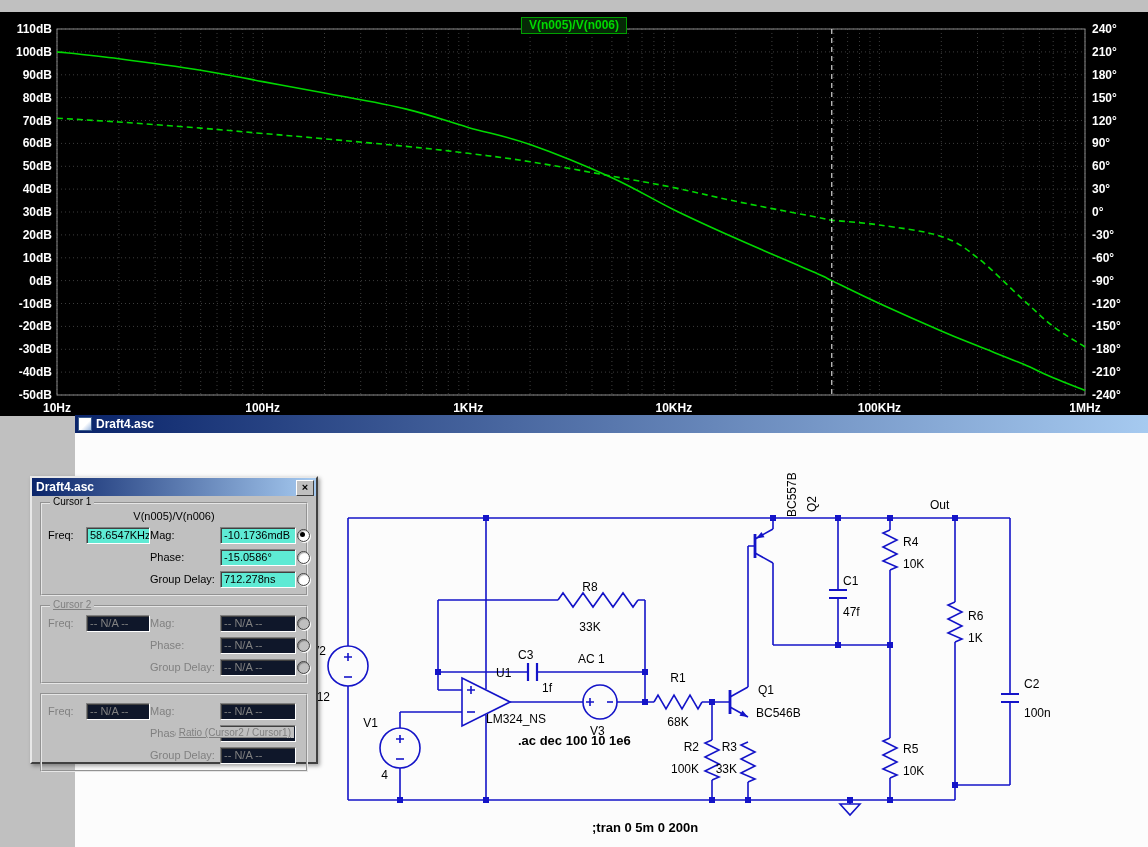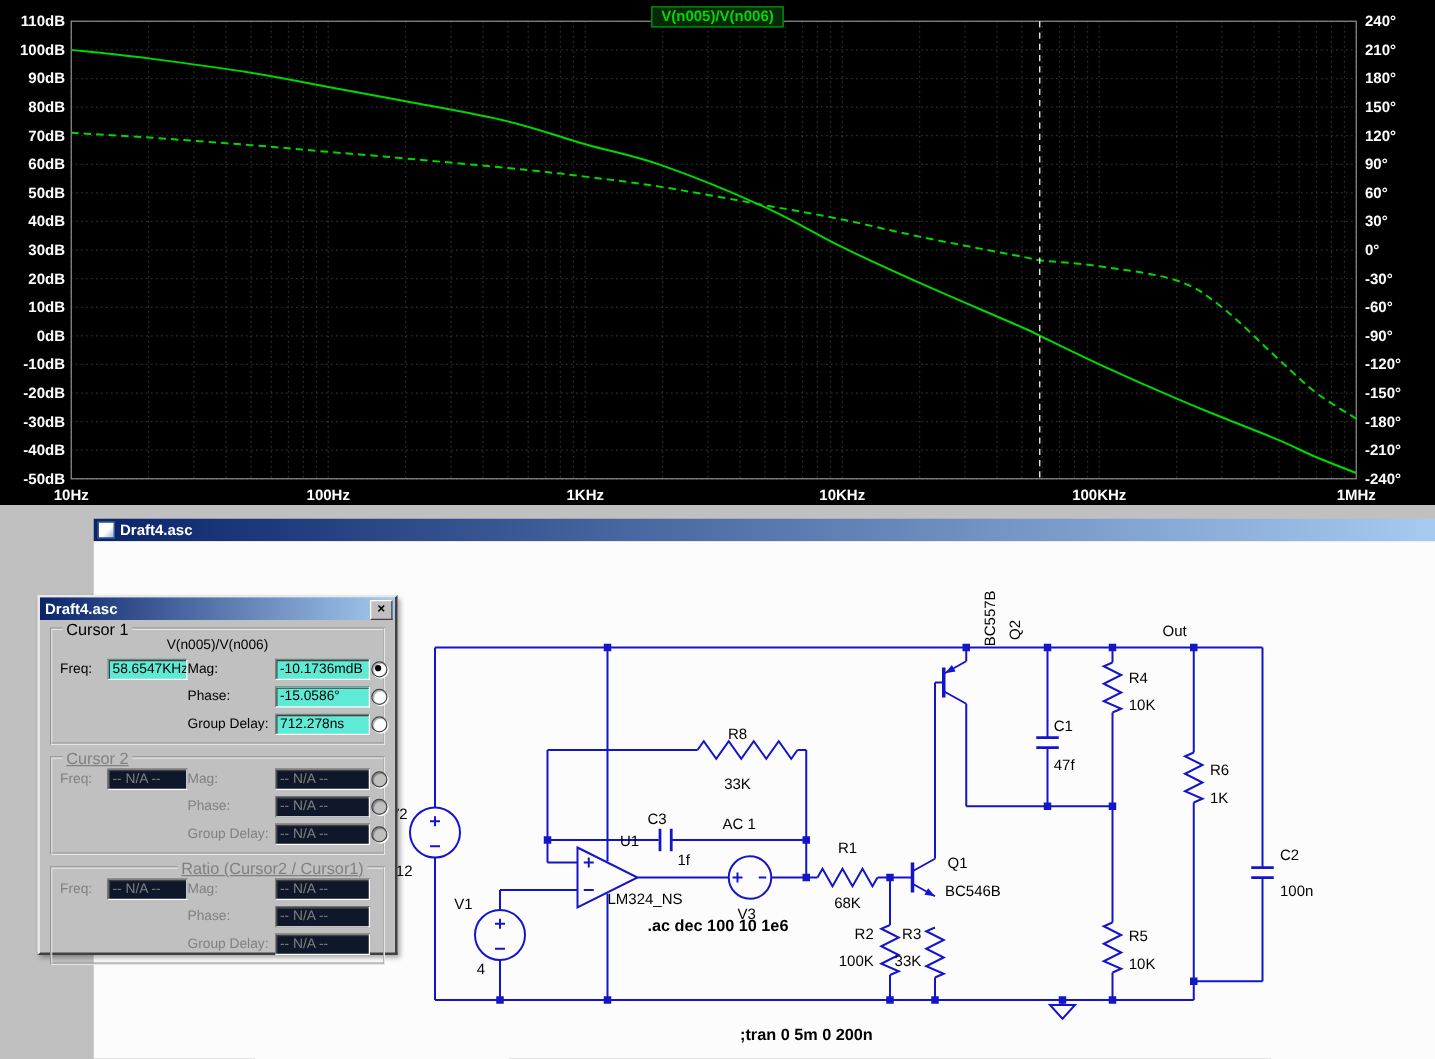--- a/index.html
+++ b/index.html
@@ -3,21 +3,21 @@
 <meta charset="utf-8">
 <style>
   html,body{margin:0;padding:0;}
   body{
     width:1148px;height:847px;position:relative;overflow:hidden;
     background:#c0c0c0;
     font-family:"Liberation Sans",sans-serif;
     -webkit-font-smoothing:antialiased;
   }
   
-  .wave-pane{position:absolute;left:0;top:0;width:1148px;height:404px;background:#000;}
+  .wave-pane{position:absolute;left:0;top:12px;width:1148px;height:404px;background:#000;}
   .wave-pane svg{display:block;}
   .wave-title{
     position:absolute;top:5px;left:50%;transform:translateX(-50%);
     color:var(--trace-green);border:1px solid #00a000;background:#062806;
     font:bold 12px "Liberation Sans",sans-serif;padding:0 7px;line-height:15px;
   }
   .grid{stroke:#3d3d3d;stroke-width:1;fill:none;stroke-dasharray:1 3;}
   .plot-border{fill:none;stroke:#8a8a8a;stroke-width:1;}
   .tick{fill:#ffffff;font:bold 12px "Liberation Sans",sans-serif;}
   .tick.left{text-anchor:end;}
@@ -53,22 +53,22 @@
     background:linear-gradient(to right,var(--titlebar-start),var(--titlebar-end));
   }
   .dlg-title-text{color:#fff;font:bold 12px "Liberation Sans",sans-serif;}
   .dlg-close{
     position:absolute;right:2px;top:2px;width:16px;height:14px;background:#c0c0c0;
     border:1px solid;border-color:#ffffff #404040 #404040 #ffffff;
     font:bold 11px "Liberation Sans",sans-serif;text-align:center;line-height:12px;color:#000;cursor:default;
   }
   .dlg-body{padding:6px 8px 4px;display:flex;flex-direction:column;gap:9px;font-size:11px;}
   .groupbox{position:relative;border:2px groove #e6e6e6;padding:5px 6px 4px;}
-  .legend{position:absolute;top:-8px;left:8px;background:#c0c0c0;padding:0 3px;font-size:13px;color:#000;}
-  .legend.right{left:auto;right:12px;}
+  .legend{position:absolute;top:-8px;left:8px;background:#c0c0c0;padding:0 3px;font-size:10px;color:#000;}
+  .legend.right{left:auto;right:12px;margin-top:40px;}
   .legend.dis{color:#808080;text-decoration:underline;}
   .trace-name{text-align:center;height:15px;line-height:14px;color:#000;}
   .crow{display:grid;grid-template-columns:38px 64px 70px 76px 14px;align-items:center;height:22px;}
   .clab{text-align:left;padding-right:4px;white-space:nowrap;color:#000;}
   .clab.dis{color:#808080;}
   .cbox{
     height:15px;line-height:15px;padding:0 3px;background:#5eead4;color:#000;
     border:1px solid;border-color:#808080 #ffffff #ffffff #808080;
     box-shadow:inset 1px 1px 0 #404040;
     overflow:hidden;white-space:nowrap;

